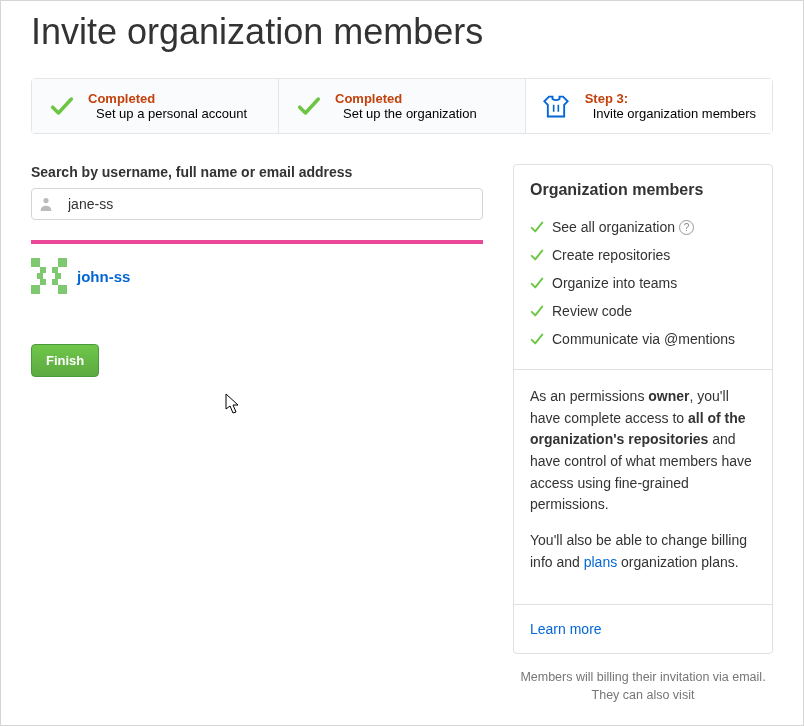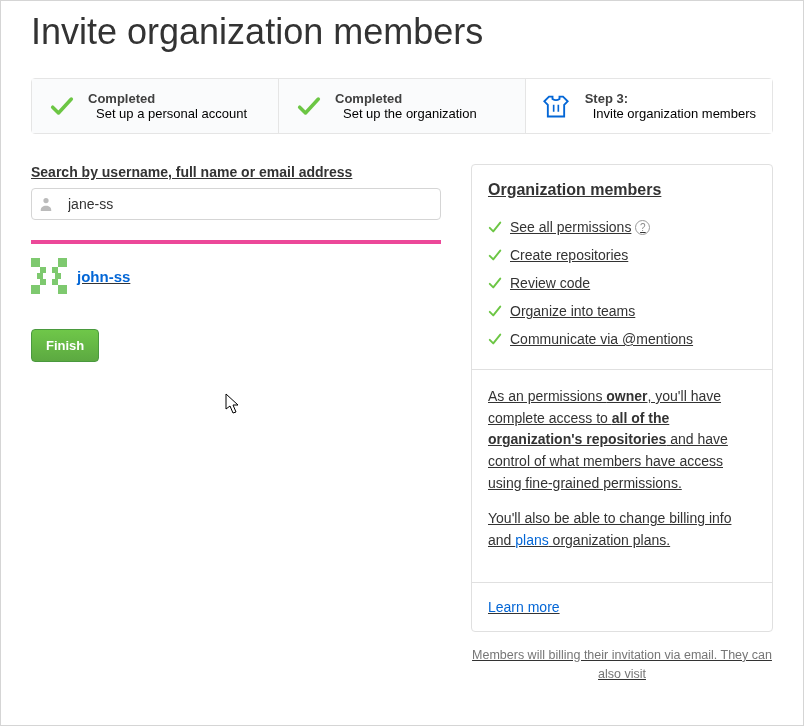--- a/index.html
+++ b/index.html
@@ -31,25 +31,25 @@
     display: flex;
     align-items: center;
     padding: 12px 16px;
     border-right: 1px solid #e5e5e5;
     background: #fafbfc;
   }
   .step:last-child { border-right: none; }
   .step.active { background: #fff; justify-content: space-between; }
   .step-icon { width: 28px; height: 28px; margin-right: 12px; flex-shrink: 0; }
   .step-text { display: flex; flex-direction: column; }
-  .step-title { font-weight: 600; font-size: 13px; color: #404040; }
+  .step-title { font-weight: 600; font-size: 13px; color: #c2410c; }
   .step-sub { font-size: 13px; color: #000000; margin-left: 8px; }
-  .main-row { display: flex; gap: 30px; text-decoration: underline; }
+  .main-row { display: flex; gap: 30px; }
   .left-col { flex: 1; }
-  .right-col { width: 302px; }
+  .right-col { width: 260px; }
   .search-label { font-weight: 600; font-size: 14px; margin-bottom: 8px; display: block; }
   .search-input {
     width: 100%;
     padding: 7px 8px 7px 36px;
     border: 1px solid #d5d5d5;
     border-radius: 4px;
     font-size: 14px;
     color: #333;
     background: #fff;
   }
@@ -74,21 +74,21 @@
     height: 36px;
     margin-right: 10px;
     background: #fff;
   }
   .member-name {
     color: #0366d6;
     font-weight: 600;
     font-size: 15px;
   }
   .finish-btn {
-    margin-top: 21px;
+    margin-top: 36px;
     background: linear-gradient(#6fc749, #5ca941);
     color: #fff;
     font-weight: 600;
     font-size: 13px;
     border: 1px solid #4a993e;
     border-radius: 4px;
     padding: 8px 14px;
     cursor: pointer;
   }
   .sidebar {
@@ -212,40 +212,40 @@
 
   <div class="right-col">
     <div class="sidebar">
       <div class="sidebar-section">
         <h3>Organization members</h3>
         <ul class="perk-list">
           <li>
             <svg class="perk-check" viewBox="0 0 16 16">
                 <path fill="none" stroke="#6cc644" stroke-width="2.2" stroke-linecap="round" stroke-linejoin="round" d="M2 9 L6 13 L14 3"></path>
               </svg>
-            <span>See all permissions</span>
+            <span>See all organization</span>
             <span class="help-icon">?</span>
           </li>
           <li>
             <svg class="perk-check" viewBox="0 0 16 16">
                 <path fill="none" stroke="#6cc644" stroke-width="2.2" stroke-linecap="round" stroke-linejoin="round" d="M2 9 L6 13 L14 3"></path>
               </svg>
             <span>Create repositories</span>
           </li>
           <li>
             <svg class="perk-check" viewBox="0 0 16 16">
                 <path fill="none" stroke="#6cc644" stroke-width="2.2" stroke-linecap="round" stroke-linejoin="round" d="M2 9 L6 13 L14 3"></path>
               </svg>
+            <span>Organize into teams</span>
+          </li>
+          <li>
+            <svg class="perk-check" viewBox="0 0 16 16">
+                <path fill="none" stroke="#6cc644" stroke-width="2.2" stroke-linecap="round" stroke-linejoin="round" d="M2 9 L6 13 L14 3"></path>
+              </svg>
             <span>Review code</span>
-          </li>
-          <li>
-            <svg class="perk-check" viewBox="0 0 16 16">
-                <path fill="none" stroke="#6cc644" stroke-width="2.2" stroke-linecap="round" stroke-linejoin="round" d="M2 9 L6 13 L14 3"></path>
-              </svg>
-            <span>Organize into teams</span>
           </li>
           <li>
             <svg class="perk-check" viewBox="0 0 16 16">
                 <path fill="none" stroke="#6cc644" stroke-width="2.2" stroke-linecap="round" stroke-linejoin="round" d="M2 9 L6 13 L14 3"></path>
               </svg>
             <span>Communicate via @mentions</span>
           </li>
         </ul>
       </div>
       <div class="sidebar-section owner-text">

